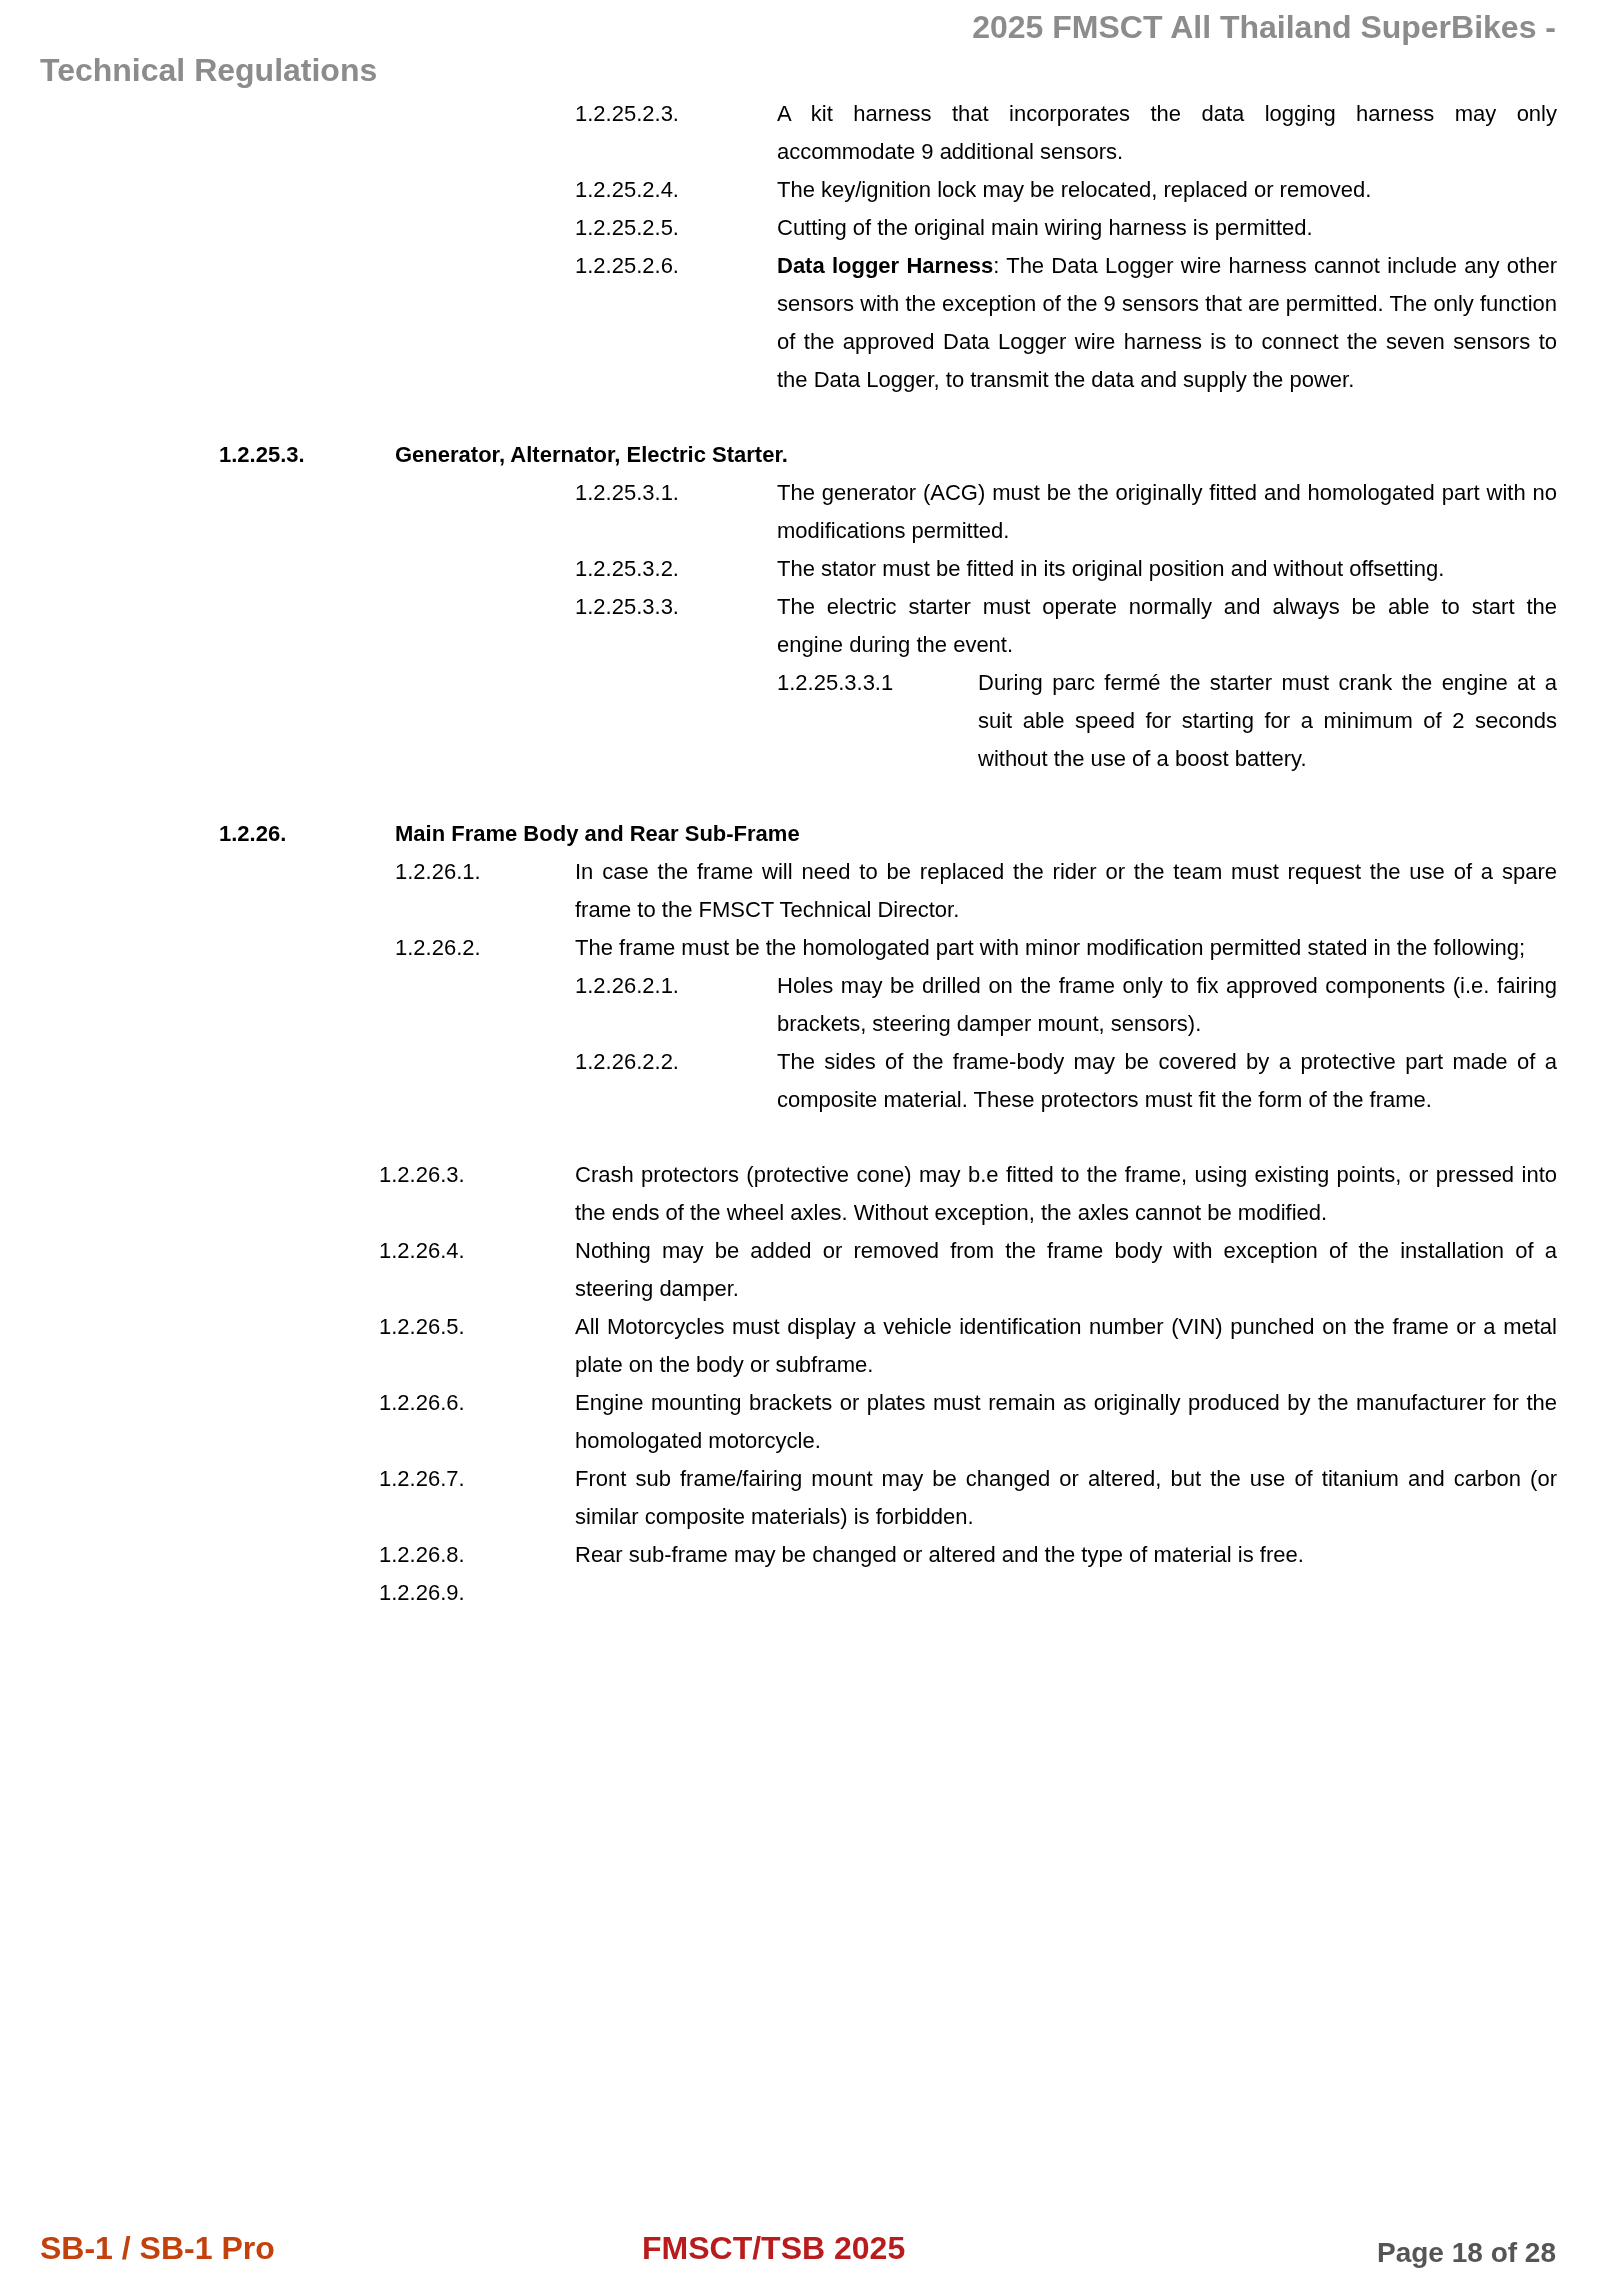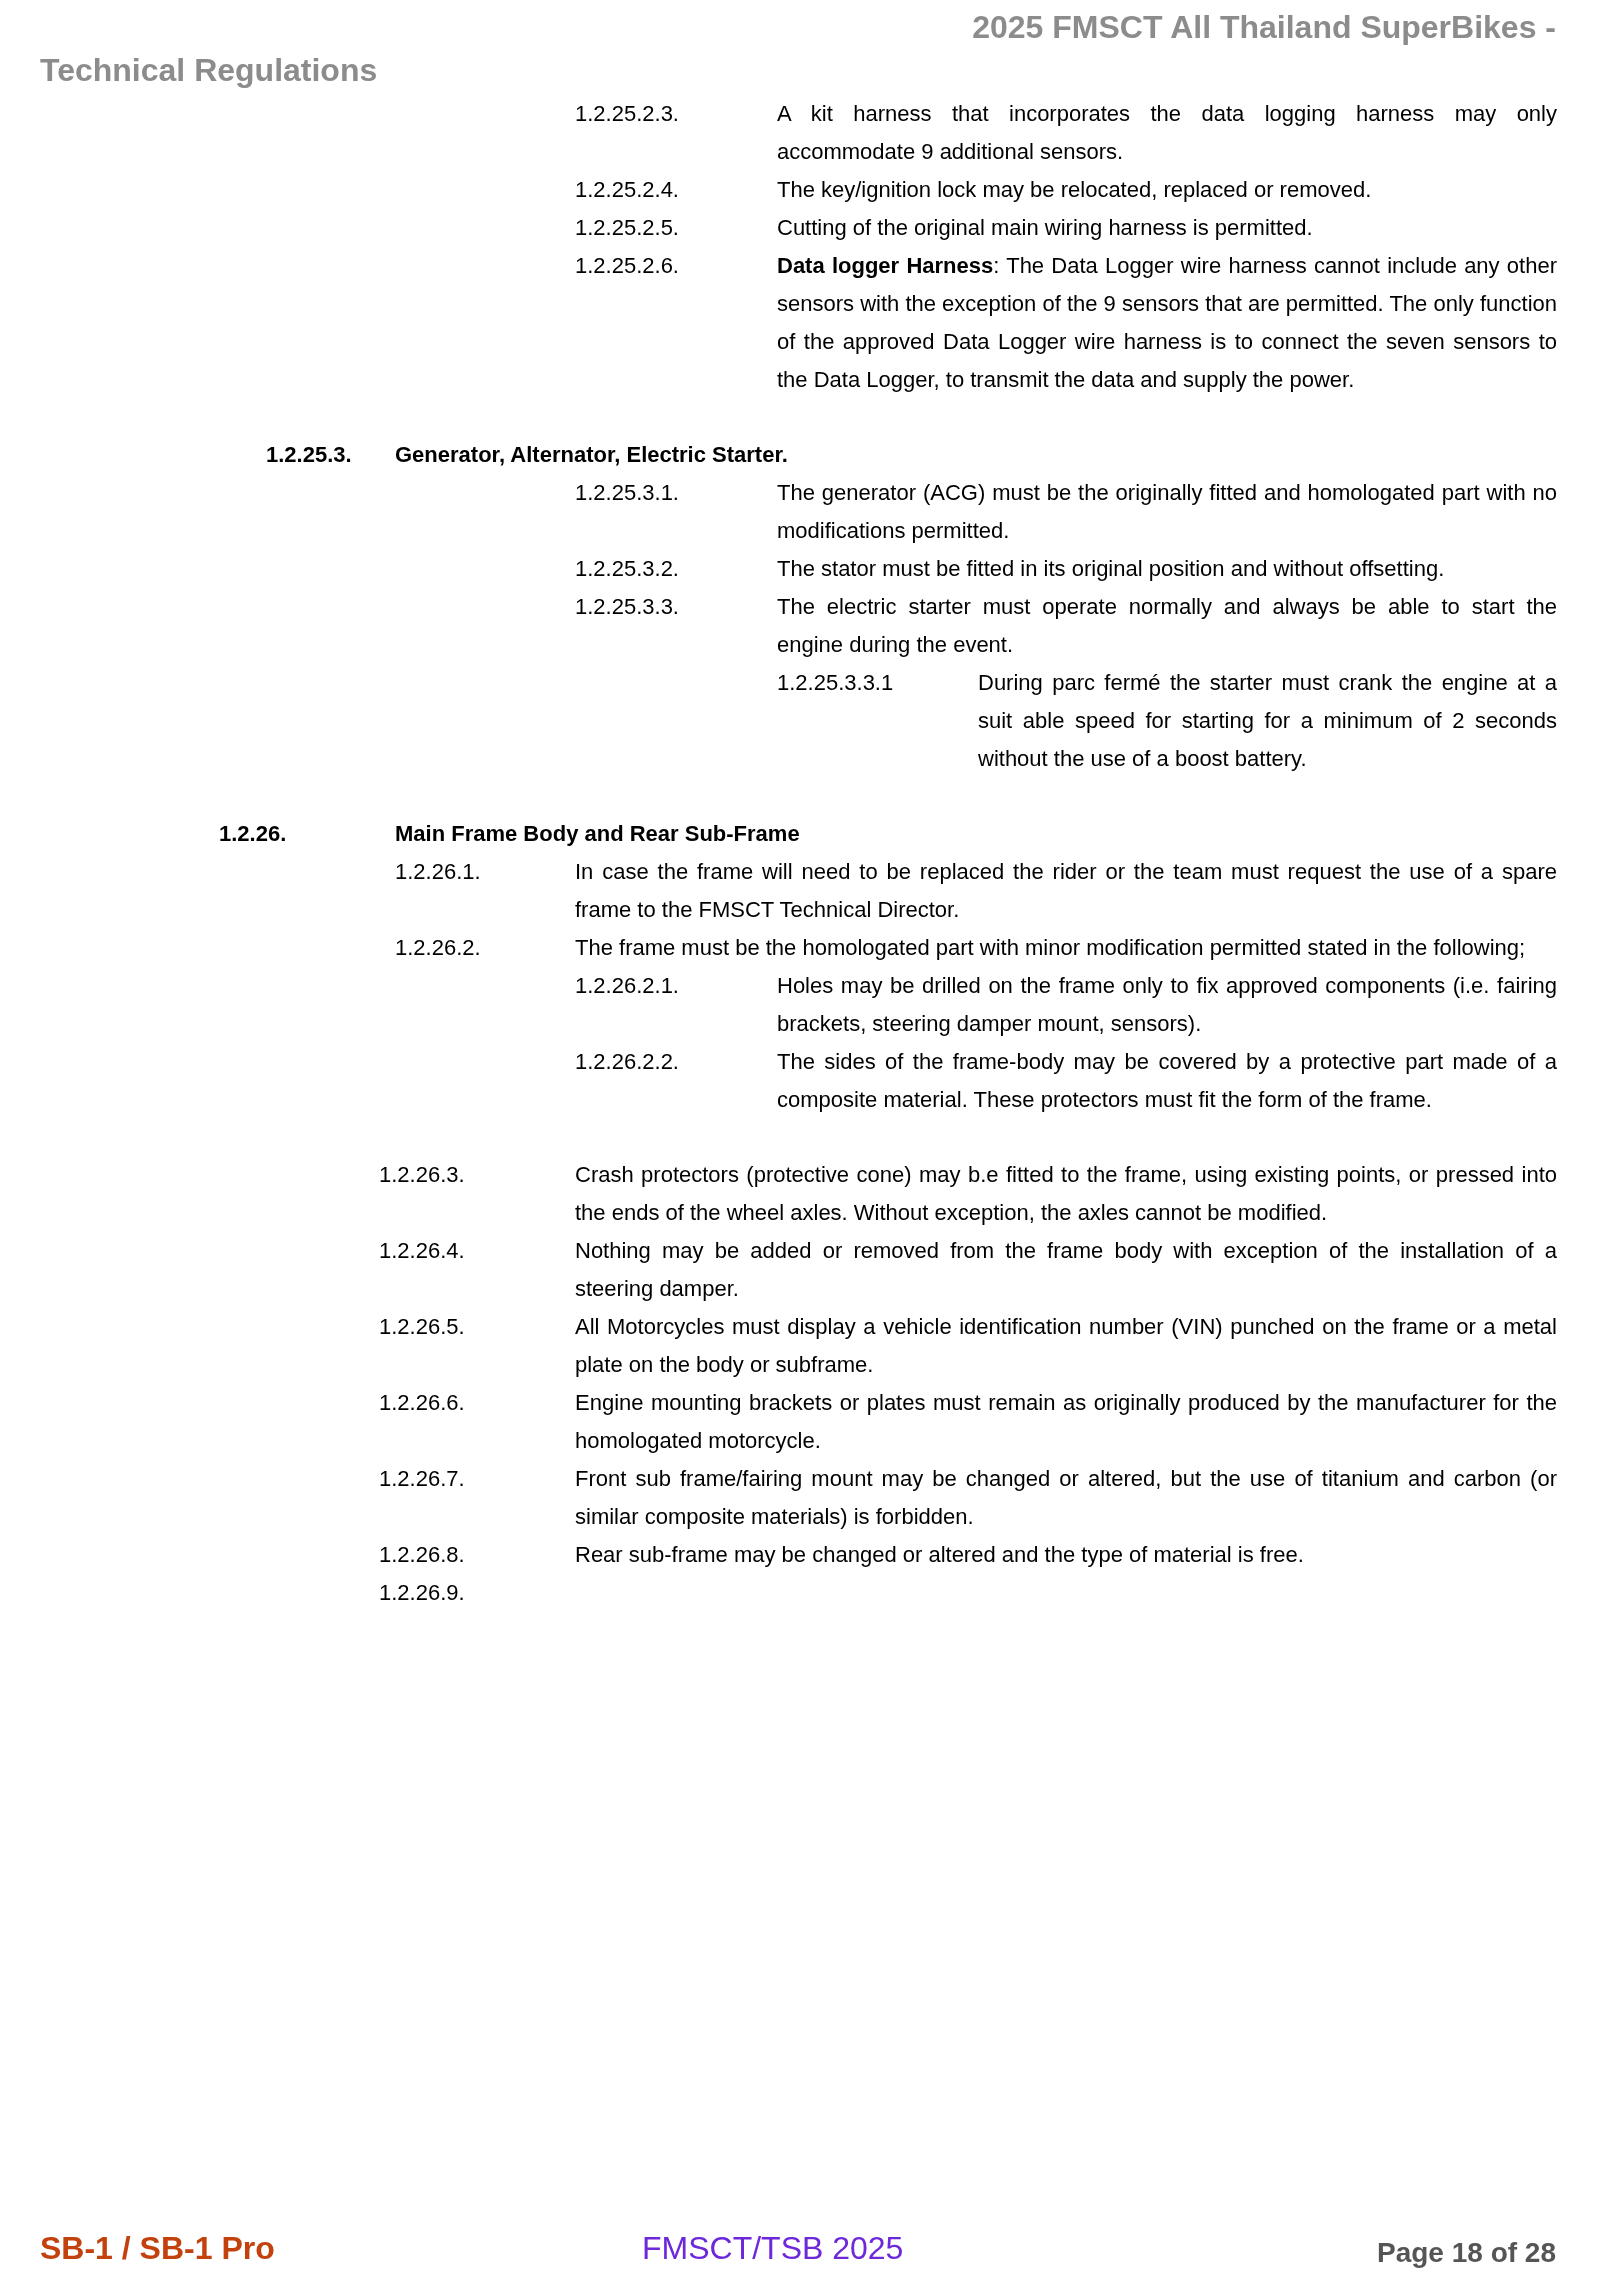--- a/index.html
+++ b/index.html
@@ -20,29 +20,29 @@
     position: relative; font-size: 22px; line-height: 38px;
     text-align: justify; text-align-last: left;
   }
   .item .num { position: absolute; top: 0; white-space: nowrap; }
   .item .txt { display: block; margin-right: 64px; }
   .bold { font-weight: bold; }
   .l4 .num { left: 395px; }  .l4 .txt { margin-left: 575px; }
   .l4b .num { left: 379px; } .l4b .txt { margin-left: 575px; }
   .l5 .num { left: 575px; }  .l5 .txt { margin-left: 777px; }
   .l6 .num { left: 777px; } .l6 .txt { margin-left: 978px; }
-  .h3 .num { left: 219px; margin-left: 47px; }  .h3 .txt { margin-left: 395px; }
+  .h3 .num { left: 219px; }  .h3 .txt { margin-left: 395px; }
   .gap { height: 37px; }
   .footer-left {
     position: absolute; top: 2230px; left: 40px;
     font-size: 32px; font-weight: bold; color: #c2410c; white-space: nowrap;
   }
   .footer-center {
     position: absolute; top: 2230px; left: 642px;
-    font-size: 32px; font-weight: normal; color: #6d28d9; white-space: nowrap;
+    font-size: 32px; font-weight: bold; color: #b91c1c; white-space: nowrap;
   }
   .footer-right {
     position: absolute; top: 2237px; right: 65px;
     font-size: 28px; font-weight: bold; color: #555; white-space: nowrap;
   }
 </style>
 </head>
 <body>
 
 <div class="hdr-right">2025 FMSCT All Thailand SuperBikes -</div>

